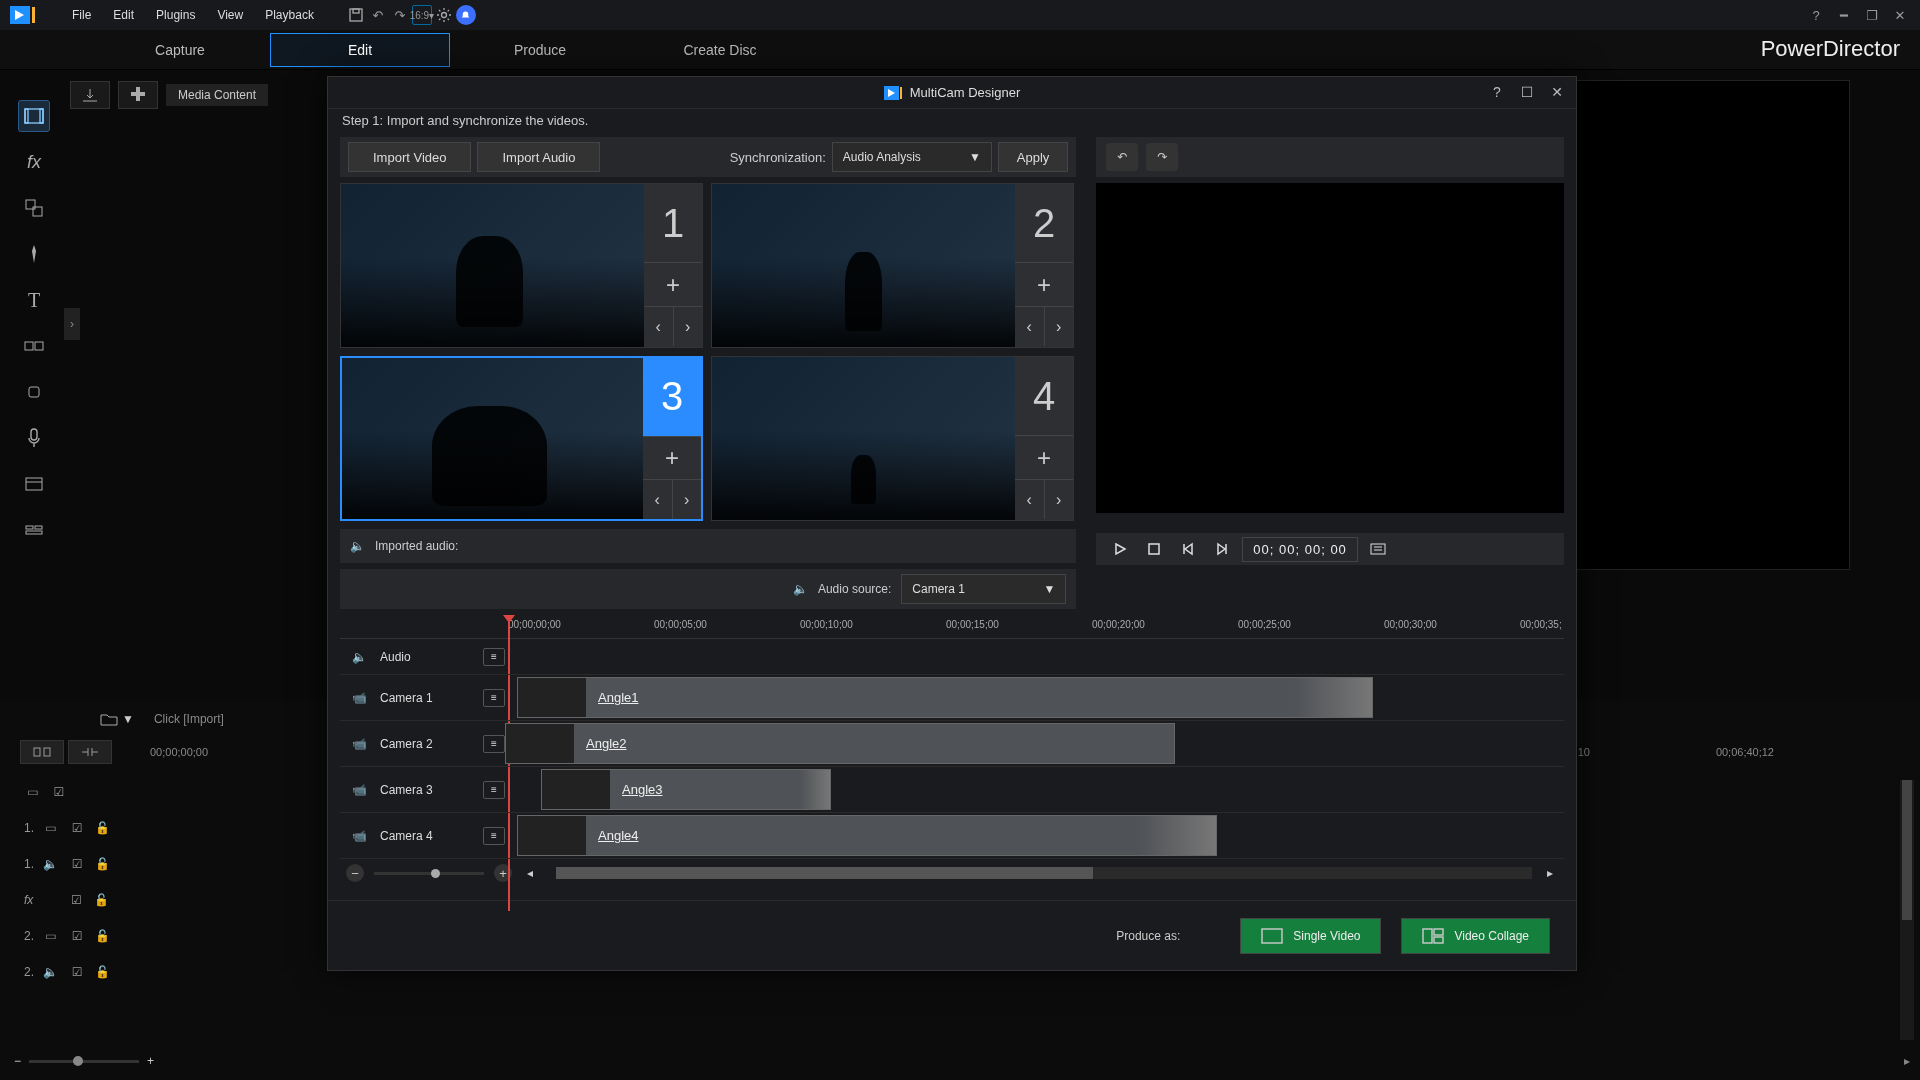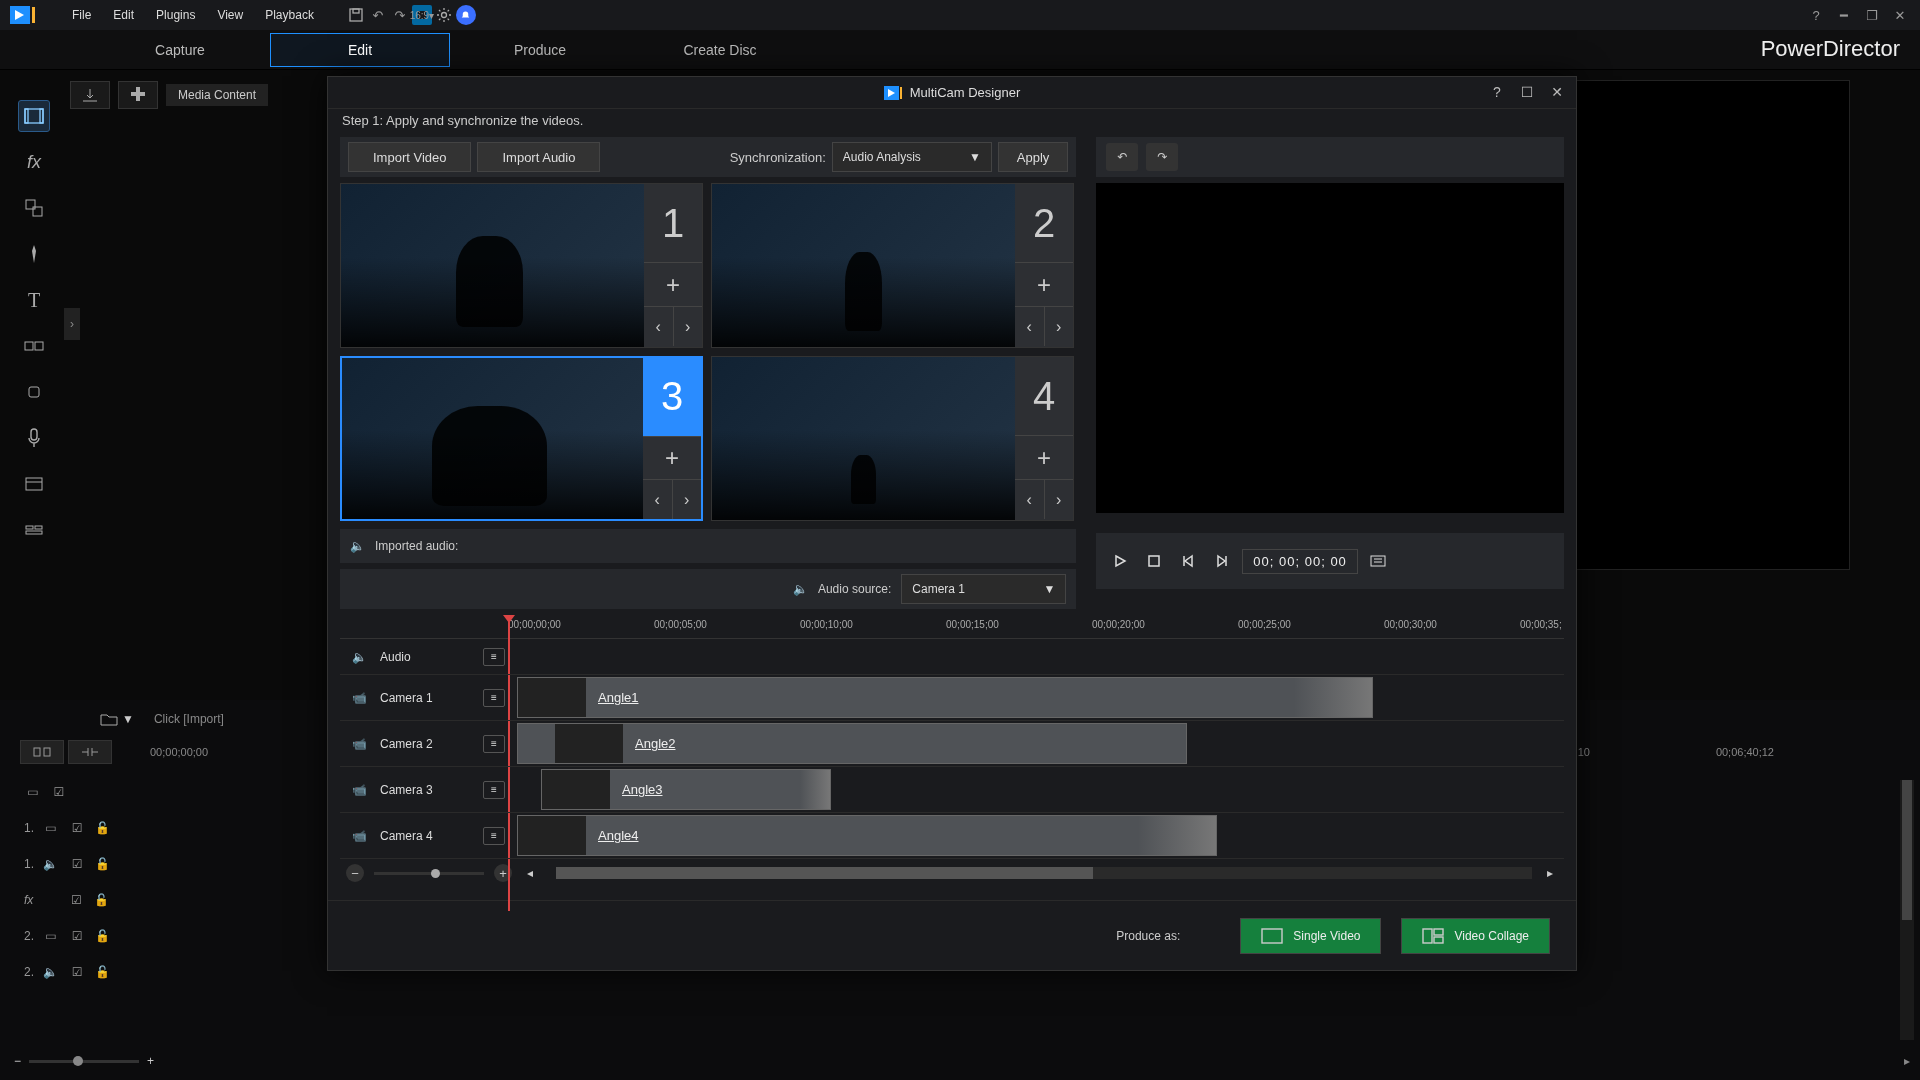--- a/index.html
+++ b/index.html
@@ -4,21 +4,21 @@
 <style>
 * { margin:0; padding:0; box-sizing:border-box; font-family:"Segoe UI",Arial,sans-serif; }
 body { background:#0a0a0a; color:#ccc; font-size:12px; width:1920px; height:1080px; overflow:hidden; position:relative; }
 
 
 .menubar { height:30px; background:#18191c; display:flex; align-items:center; padding:0 10px; gap:2px; position:relative; }
 .menubar .logo { width:30px; height:20px; margin-right:20px; display:flex; align-items:center; }
 .menubar .mitem { padding:4px 10px; color:#ddd; cursor:pointer; }
 .menubar .mright { position:absolute; right:10px; display:flex; gap:8px; align-items:center; }
 .menubar .ticon { width:20px; height:20px; display:flex; align-items:center; justify-content:center; color:#999; cursor:pointer; font-size:13px; }
-.menubar .ratio { border:6px solid #0369a1; padding:1px 4px; font-size:10px; border-radius:2px; }
+.menubar .ratio { border:1px solid #0369a1; padding:1px 4px; font-size:10px; border-radius:2px; }
 .menubar .bell { width:20px; height:20px; border-radius:50%; background:#3b6fff; display:flex; align-items:center; justify-content:center; color:#fff; font-size:11px; }
 
 
 .modetabs { height:40px; background:#0f0f10; display:flex; align-items:center; padding-left:90px; gap:0; border-bottom:1px solid #000; position:relative; }
 .modetabs .tab { width:180px; text-align:center; padding:8px 0; color:#bbb; cursor:pointer; font-size:14px; }
 .modetabs .tab.active { border:1px solid #1e90ff; color:#fff; background:#0f1720; }
 .brand { position:absolute; right:20px; top:6px; font-size:22px; color:#eee; font-weight:400; }
 
 
 .ltool { position:absolute; left:12px; top:100px; width:44px; display:flex; flex-direction:column; gap:14px; align-items:center; }
@@ -88,21 +88,21 @@
 .figure { position:absolute; background:rgba(0,0,0,0.85); border-radius:40% 40% 10% 10%; }
 
 .aud-row { height:34px; background:#26282c; display:flex; align-items:center; gap:10px; padding:0 10px; color:#ccc; margin-bottom:6px; }
 .aud-src { height:40px; background:#26282c; display:flex; align-items:center; justify-content:flex-end; gap:10px; padding:0 10px; }
 .aud-src .dd { height:30px; width:165px; background:#2a2a2a; border:1px solid #444; color:#ddd; display:flex; align-items:center; justify-content:space-between; padding:0 10px; cursor:pointer; }
 
 
 .pv-tool { height:40px; background:#26282c; display:flex; align-items:center; gap:8px; padding:0 10px; margin-bottom:6px; }
 .pv-tool .pbtn { width:32px; height:28px; background:#333; border-radius:3px; display:flex; align-items:center; justify-content:center; cursor:pointer; color:#ccc; }
 .pv-view { height:330px; background:#000; }
-.pv-ctrl { height:56px; background:#26282c; display:flex; align-items:center; gap:6px; padding:0 10px; margin-top:20px; }
+.pv-ctrl { height:32px; background:#26282c; display:flex; align-items:center; gap:6px; padding:0 10px; margin-top:20px; }
 .pv-ctrl .cb { width:28px; height:28px; display:flex; align-items:center; justify-content:center; color:#ddd; cursor:pointer; font-size:14px; }
 .pv-ctrl .tc { border:1px solid #444; padding:4px 10px; color:#eee; font-size:13px; letter-spacing:1px; }
 
 
 .dtl { margin:10px 12px 0 12px; }
 .dtl-ruler { height:20px; display:flex; position:relative; color:#aaa; font-size:10px; padding-left:168px; border-bottom:1px solid #333; }
 .dtl-ruler span { position:absolute; }
 .ph { position:absolute; left:168px; top:2px; width:2px; height:290px; background:#d44; }
 .ph::before { content:""; position:absolute; left:-5px; top:-6px; width:12px; height:8px; background:#d44; clip-path:polygon(0 0,100% 0,50% 100%); }
 
@@ -347,21 +347,21 @@
           </svg>
         </span>
       <span>MultiCam Designer</span>
     </div>
     <div class="tctrls">
       <span>?</span>
       <span>☐</span>
       <span>✕</span>
     </div>
   </div>
-  <div class="dlg-step">Step 1: Apply and synchronize the videos.</div>
+  <div class="dlg-step">Step 1: Import and synchronize the videos.</div>
 
   <div class="dlg-body">
 
     <div class="dlg-left">
       <div class="imp-bar">
         <div class="btn">Import Video</div>
         <div class="btn">Import Audio</div>
         <div class="spacer"></div>
         <div class="lbl">Synchronization:</div>
         <div class="dd">
@@ -521,21 +521,21 @@
             </div>
           </div>
       </div>
       <div class="dtl-tr">
         <div class="hdr">
             <span class="hi">📹</span>
             <span style="flex:1">Camera 2</span>
             <span class="opt">≡</span>
           </div>
         <div class="lane">
-            <div class="clip" style="left: 12px; width: 670px; padding-left: 37px;">
+            <div class="clip" style="left: 0px; width: 670px;">
               <div class="cth th2"></div>
               <span class="cl">Angle2</span>
             </div>
           </div>
       </div>
       <div class="dtl-tr">
         <div class="hdr">
             <span class="hi">📹</span>
             <span style="flex:1">Camera 3</span>
             <span class="opt">≡</span>

